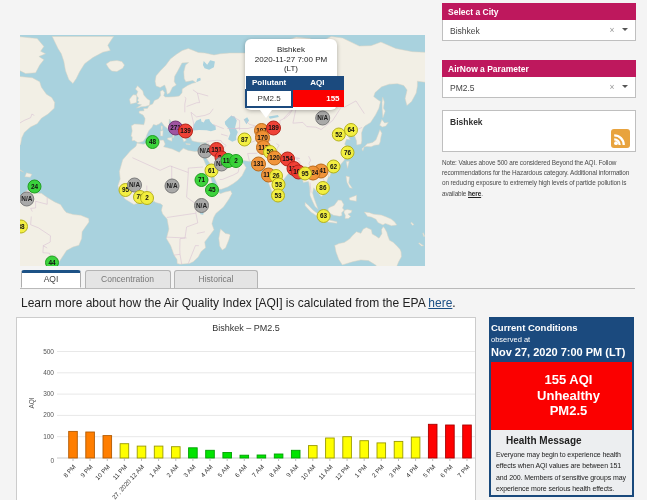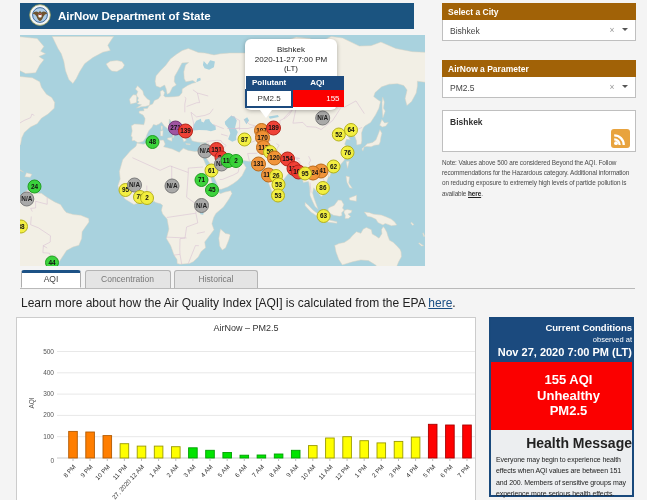--- a/index.html
+++ b/index.html
@@ -1,64 +1,54 @@
 <!DOCTYPE html>
 <html><head><meta charset="utf-8">
 <style>
 html,body{margin:0;padding:0;background:#f4f4f4;font-family:"Liberation Sans",sans-serif;}
 #page{position:relative;width:647px;height:500px;overflow:hidden;background:#f4f4f4;}
 .abs{position:absolute;}
 #hdr{left:20px;top:2.5px;width:393.5px;height:26px;background:#1b5480;}
 #hdr .t{position:absolute;left:38px;top:7.5px;color:#fff;font-size:11.5px;font-weight:bold;}
 #map{left:20px;top:34.5px;width:405px;height:230.5px;background:#a9d2de;}
 .sp{left:442px;width:191.5px;background:#fff;border:1px solid #bfbfbf;}
-.sp .h{background:#a16207;color:#fff;font-weight:bold;font-size:8.5px;padding:4px 0 4px 6px;margin:-1px -1px 0 -1px;position:relative;height:9px;}
+.sp .h{background:#be185d;color:#fff;font-weight:bold;font-size:8.5px;padding:4px 0 4px 6px;margin:-1px -1px 0 -1px;position:relative;height:9px;}
 .sp .b{position:relative;height:20px;color:#444;font-size:8.5px;}
 .sp .b .v{position:absolute;left:7px;top:6px;}
 .sp .b .x{position:absolute;right:20px;top:5px;color:#999;font-size:8.5px;}
 .sp .b .c{position:absolute;right:7px;top:8px;width:0;height:0;border-left:3px solid transparent;border-right:3px solid transparent;border-top:3.5px solid #555;}
 #p3{left:442px;top:110px;width:191.5px;height:39.5px;background:#fff;border:1px solid #bfbfbf;}
 #p3 .bk{position:absolute;left:7px;top:6px;font-size:8.5px;font-weight:bold;color:#333;}
 #note{left:442px;top:158px;width:200px;font-size:6.4px;color:#4a4a4a;line-height:10.2px;letter-spacing:-0.1px;}
 #tabs{left:20px;top:270px;width:615px;height:17.5px;border-bottom:1px solid #b9b9b9;}
 .tab{position:absolute;top:0;height:16.5px;text-align:center;font-size:8.5px;border:1px solid #b4b4b4;border-bottom:none;border-radius:3px 3px 0 0;background:#e4e4e4;color:#777;line-height:16px;}
 #tabA{left:1px;width:58px;background:#fff;border:1px solid #adadad;border-bottom:1px solid #fff;border-top:3px solid #1d5286;height:13.5px;color:#444;line-height:13px;z-index:2;}
 #learn{left:21px;top:296px;font-size:12px;color:#222;}
 #learn u{color:#1a4e84;}
 #chartbox{left:16px;top:317px;width:458px;height:190px;background:#fff;border:1px solid #ccc;}
 #ctitle{position:absolute;top:5px;left:0;width:100%;text-align:center;font-size:9px;color:#333;}
 #cc{left:489px;top:317px;width:141px;height:176px;border:2px solid #19497c;background:#eceef0;}
-#cc .hd{background:#1b4a7e;color:#fff;text-align:right;padding:3px 0 4px 0;}
+#cc .hd{background:#1b4a7e;color:#fff;text-align:left;padding:3px 0 4px 0;}
 #cc .hd .l1{font-size:9.5px;font-weight:bold;}
 #cc .hd .l2{font-size:7.5px;font-weight:normal;margin-top:2px;}
 #cc .hd .l3{font-size:11px;font-weight:bold;margin-top:2px;}
 #cc .rd{background:#fb0000;color:#fff;text-align:center;font-weight:bold;font-size:13px;line-height:15.5px;padding:10px 0 11px 14px;}
-#cc .hm{text-align:right;font-size:14px;font-weight:bold;color:#222;margin-top:5px;}
+#cc .hm{text-align:left;font-size:10px;font-weight:bold;color:#222;margin-top:5px;padding-left:15px;}
 #cc .bt{font-size:7px;color:#222;padding:3px 0 0 5px;line-height:11.5px;letter-spacing:-0.1px;}
 #popup{left:245px;top:39px;width:92px;height:71px;background:#fff;border-radius:6px;box-shadow:0 1px 4px rgba(0,0,0,0.3);text-align:center;z-index:5;}
 #popup .pt{font-size:8px;color:#222;line-height:9.6px;padding-top:6px;}
 #popup table{border-collapse:collapse;margin:2px auto 0 auto;}
 #popup th{background:#1b4a7e;color:#fff;font-size:8px;padding:2px 6px;}
 #popup td{font-size:8px;padding:3px 4px;}
 #popup .pm{border:2px solid #1b4a7e;color:#333;width:38px;}
-#popup .aq{background:#fb0000;color:#fff;font-weight:normal;width:24px;padding-left:33px;}
+#popup .aq{background:#fb0000;color:#fff;font-weight:bold;width:24px;padding-left:33px;}
 #ptail{left:260px;top:109.5px;width:0;height:0;border-left:6px solid transparent;border-right:6px solid transparent;border-top:8px solid #fff;z-index:5;}
 </style></head>
 <body>
 <div id="page">
-<div class="abs" id="hdr">
-<svg class="abs" style="left:-1px;top:-8.5px" width="42" height="42" viewBox="0 0 42 42">
-<circle cx="21" cy="21" r="10.4" fill="#f2f4f6" stroke="#9aa05a" stroke-width="0.8"></circle>
-<circle cx="21" cy="21" r="7.4" fill="#aecde8" stroke="#2f5f96" stroke-width="0.9"></circle>
-<path d="M13.6,19.5 Q16.5,15.8 19.8,18.6 L21,16.8 L22.2,18.6 Q25.5,15.8 28.4,19.5 Q25.6,20.2 24.4,22.6 Q22.8,27 21,27 Q19.2,27 17.6,22.6 Q16.4,20.2 13.6,19.5 Z" fill="#6e532f"></path>
-<rect x="19.4" y="19.8" width="3.2" height="3.8" rx="1" fill="#f5f5f5"></rect>
-<rect x="19.4" y="19.8" width="3.2" height="1.2" fill="#a03c3c"></rect>
-</svg>
-<div class="t">AirNow Department of State</div>
-</div>
 
 <div class="abs" id="map">
 <svg width="405" height="231" viewBox="0 0 405 231">
 <rect width="405" height="231" fill="#a9d2de"></rect>
 <path fill="#f2efe5" stroke="#d9d3c2" stroke-width="0.5" d="M-2.7,1.5L17.2,3.5L23.9,11.5L20.6,16.2L25.5,18.8L18.9,21.5L23.9,24.7L19.7,30.1L15.6,37.8L5.6,38.5L-2.7,34.4ZM-2.7,41.2L12.3,42.8L19.7,46.8L21.4,52.2L26.4,59.2L31.7,62.5L34.7,67.4L34.2,73.3L28.0,79.1L21.4,83.2L17.2,88.7L10.6,91.9L4.3,97.4L1.8,102.8L0.6,109.5L-2.7,113.0ZM32.2,1.5L38.0,13.5L41.3,18.8L43.8,26.2L45.5,35.8L48.8,44.5L52.9,48.5L56.3,43.5L59.6,36.8L64.6,28.7L72.9,22.6L82.8,17.2L90.3,15.4L87.8,10.3L93.6,1.5ZM86.1,29.0L90.3,26.2L96.9,25.5L101.9,26.6L104.4,30.1L102.7,33.3L96.9,36.5L91.9,36.1L89.1,33.7ZM116.3,73.0L121.0,71.8L125.1,71.5L129.5,70.3L130.0,65.6L127.3,63.9L123.8,60.0L122.8,56.0L120.2,53.5L117.5,50.8L115.5,54.0L117.8,56.5L116.2,60.5L118.5,62.9L117.5,65.6L119.2,66.9L117.0,68.8L121.5,69.8ZM116.5,67.6L110.5,69.1L109.5,64.2L113.0,59.8L116.8,60.0ZM168.3,13.5L173.3,15.4L178.3,17.5L184.9,18.0L194.0,19.9L200.2,18.8L209.8,18.0L223.1,18.0L236.4,18.3L246.3,20.2L245.5,11.5L254.6,11.5L262.9,6.7L276.2,2.3L289.5,3.5L299.4,7.5L311.1,1.5L322.7,3.1L339.3,11.1L350.9,10.7L360.9,7.1L375.8,13.5L392.4,16.7L409.0,17.5L422.3,25.5L410.7,34.4L422.3,41.2L409.0,47.8L397.4,46.2L397.4,51.0L396.2,58.0L391.6,66.6L386.9,70.5L385.1,63.4L387.1,55.0L383.8,50.5L377.5,48.7L369.2,49.2L361.7,51.8L355.1,57.5L353.7,61.5L356.7,63.9L360.5,66.6L358.9,73.3L355.5,79.9L350.6,87.4L344.8,91.1L343.3,93.0L341.6,97.7L341.8,105.8L341.1,109.1L336.8,110.0L336.5,105.8L334.8,101.6L333.1,98.7L329.3,96.9L328.0,101.1L330.3,104.8L326.5,104.3L324.7,109.1L327.5,113.0L329.2,116.3L326.5,121.0L324.2,125.3L320.0,130.2L314.9,132.2L309.9,134.9L308.9,140.6L306.4,147.4L307.4,150.0L308.2,155.0L304.9,158.7L301.1,161.5L298.4,158.3L293.6,152.8L292.6,157.9L294.0,163.1L298.1,174.3L295.0,171.4L292.5,166.3L290.0,160.4L289.8,153.0L288.5,146.6L283.3,147.4L280.2,136.0L277.0,131.8L272.9,133.3L270.1,136.6L264.6,143.2L260.3,148.9L259.6,155.2L259.3,160.8L255.3,162.9L252.6,158.5L248.6,148.2L247.5,138.8L246.8,133.8L240.2,131.8L236.7,126.0L228.9,126.3L222.7,125.5L221.1,123.0L216.8,123.8L212.0,121.5L209.8,118.5L207.5,118.2L206.5,120.5L209.5,124.3L212.0,127.6L216.8,128.0L220.4,124.3L224.2,129.6L226.1,132.7L222.2,140.4L217.8,145.3L213.1,148.7L207.6,152.0L201.5,154.2L198.8,154.3L197.5,150.0L194.7,143.7L191.5,135.5L189.7,128.3L185.1,121.3L184.2,119.2L184.7,119.3L183.1,121.8L180.9,118.7L180.4,116.1L183.6,116.0L185.9,111.6L186.7,107.7L180.9,107.4L177.1,107.0L174.6,106.5L172.0,105.8L170.5,102.3L171.5,97.4L167.5,96.9L166.3,100.1L164.6,102.1L166.3,105.3L163.8,106.7L162.2,102.6L159.7,99.6L158.7,94.0L155.4,90.6L152.2,87.6L149.4,84.0L149.0,88.7L153.2,93.7L157.3,97.7L154.7,98.4L153.4,102.6L152.7,103.1L153.0,98.2L151.2,97.4L147.4,93.5L144.1,90.8L141.6,87.1L139.1,89.0L136.3,90.3L133.4,89.5L131.9,92.4L128.8,95.7L126.8,99.9L126.1,102.3L123.1,106.5L117.8,107.7L114.5,105.5L112.0,105.8L112.2,101.8L111.0,101.3L112.2,96.0L111.4,90.8L114.5,89.0L119.3,89.2L123.8,89.8L124.8,86.0L125.0,83.5L123.1,80.1L119.0,77.9L119.3,76.1L124.1,75.8L123.6,73.5L127.3,73.5L129.5,70.3L132.6,69.1L134.4,65.4L138.4,63.7L140.7,60.5L140.2,56.5L142.7,55.0L144.6,57.5L143.7,60.7L145.4,62.0L148.5,62.0L154.4,61.7L159.3,61.0L162.0,57.8L162.2,54.0L167.5,50.5L172.6,48.2L175.8,47.5L172.8,45.5L165.8,46.8L164.2,43.5L163.8,36.8L165.5,30.1L168.6,27.6L162.0,28.0L157.7,36.1L154.7,41.2L154.2,46.5L156.3,50.0L152.5,52.2L149.7,58.0L147.2,59.2L146.1,53.7L144.6,50.0L140.2,52.5L136.1,51.0L135.1,46.2L136.1,40.8L140.4,35.8L145.6,30.5L150.4,23.9L156.2,19.4L162.2,15.6ZM259.4,160.2L262.3,161.5L262.3,166.0L259.6,166.2ZM359.9,94.7L361.9,98.2L360.9,102.3L360.2,106.9L359.0,109.8L354.6,110.2L351.1,111.8L346.4,111.4L344.1,111.9L342.9,116.1L341.9,113.7L344.6,111.4L347.1,108.8L352.7,107.4L356.0,104.8L358.5,98.4ZM359.7,90.3L361.9,84.5L364.5,87.9L368.3,87.6L365.8,91.1L362.4,91.9ZM362.7,62.2L364.3,66.9L363.5,73.3L365.2,76.1L362.9,82.7L362.2,74.8L362.0,67.4ZM326.2,126.5L329.2,126.2L327.5,133.3ZM307.2,137.3L311.1,137.5L309.4,142.2ZM326.0,141.1L329.5,141.9L328.7,147.9L332.3,153.3L329.7,152.8L327.0,147.6ZM329.3,162.9L336.6,160.2L336.3,166.2L329.7,165.1ZM307.9,173.8L309.1,177.7L313.6,180.3L319.7,181.3L322.0,180.5L321.7,177.7L324.2,175.1L322.5,173.0L323.8,169.5L321.4,165.3L318.2,165.1L314.2,170.4L309.9,172.2ZM285.0,167.4L288.8,170.7L293.1,175.2L297.9,178.7L301.3,181.4L302.8,183.9L300.1,183.1L295.8,180.3L290.8,176.9L285.2,170.7ZM301.8,184.3L309.4,185.1L317.0,186.7L316.9,188.3L309.1,187.3L302.3,185.9ZM324.3,175.4L327.2,174.4L332.0,175.5L331.1,177.7L328.0,179.1L330.6,181.4L328.3,183.6L325.0,183.5L325.3,180.2L324.0,177.7ZM344.3,177.0L349.6,177.7L353.1,179.1L356.7,179.6L361.4,180.1L366.5,182.0L371.2,184.1L374.5,186.7L376.8,189.9L371.5,190.7L365.2,188.4L363.0,189.9L357.9,187.5L356.0,184.3L351.2,182.0L347.7,181.4L346.1,179.6ZM314.7,210.3L316.0,216.9L318.7,224.3L322.3,229.9L332.6,226.8L340.9,224.9L348.4,225.6L355.7,230.1L358.9,234.1L366.7,236.3L371.6,235.7L376.1,233.1L378.5,227.1L381.4,221.7L381.1,216.9L379.9,214.2L376.5,210.6L373.1,207.3L369.5,205.2L367.8,200.8L366.8,197.2L364.8,193.5L363.2,191.7L361.5,194.5L361.9,198.7L359.0,203.2L355.4,200.8L352.2,199.0L351.4,194.8L346.4,192.4L343.1,194.2L340.9,198.3L336.5,196.8L332.3,200.8L329.5,204.1L324.2,207.5L319.0,208.5L315.9,210.0ZM200.5,194.0L205.5,198.5L209.5,199.2L210.1,200.3L208.8,205.0L205.5,213.0L202.2,215.1L199.7,211.1L198.8,203.2ZM-2.7,163.1L7.3,155.2L13.9,158.1L21.4,158.3L27.2,162.4L34.7,166.9L40.5,169.6L44.1,174.9L46.3,177.5L53.4,179.6L60.7,180.3L68.7,183.5L69.0,187.0L65.4,192.0L62.1,196.8L61.7,203.5L58.9,210.3L52.9,212.1L46.6,215.5L41.3,223.6L38.2,228.4L33.0,228.9L30.2,228.1L32.0,232.5L23.5,237.3L18.9,241.5L-2.7,243.5ZM-2.7,132.7L1.5,135.7L3.6,137.1L-1.8,134.6ZM6.5,137.8L11.9,139.3L10.3,142.2L4.8,141.7ZM399.0,207.8L403.7,210.7L401.5,211.0L398.7,208.5ZM391.6,187.3L394.1,189.7L392.4,190.2L390.7,187.9ZM403.2,197.7L404.9,201.2L403.7,201.4L402.7,198.2ZM403.7,249.9L405.7,252.5L403.9,251.9ZM117.0,108.1L123.5,109.3L131.8,106.0L143.4,105.0L145.2,109.1L143.6,111.8L152.2,114.0L159.2,117.3L163.3,113.3L168.3,115.4L174.9,116.5L178.3,116.1L180.4,116.5L180.9,118.3L182.4,121.5L183.6,124.5L186.1,130.2L188.6,135.7L190.9,142.7L192.7,149.7L196.2,152.8L198.5,156.5L200.2,158.7L204.8,157.1L210.6,155.7L212.0,158.5L209.0,164.0L203.5,172.0L195.9,178.4L193.7,182.4L191.9,188.7L194.0,194.8L187.4,203.4L184.7,207.1L185.6,212.8L181.2,216.4L178.3,222.0L173.3,226.7L169.5,228.5L160.0,229.2L157.2,228.4L157.0,224.6L154.0,220.1L150.7,210.7L146.4,203.5L148.9,194.0L147.1,184.1L142.6,178.9L141.4,175.2L142.6,170.3L140.6,168.8L135.9,167.6L133.9,166.2L129.3,166.3L123.5,168.3L118.5,168.1L113.9,169.5L104.9,164.0L98.9,154.8L97.9,150.8L100.2,144.0L99.4,136.4L102.7,124.8L110.7,115.6L116.0,111.2ZM147.4,103.1L151.9,102.6L152.0,106.3L147.7,104.5ZM140.4,96.0L143.1,95.5L142.7,101.1L140.6,100.9ZM141.1,90.8L142.6,91.4L142.1,95.0L141.2,94.5ZM165.8,108.4L170.5,109.0L169.6,109.7L166.0,109.3ZM180.4,108.8L184.2,108.4L183.1,110.0L180.6,109.8ZM145.1,-6.5L160.0,-6.5L173.3,-6.5L168.3,-14.5L151.7,-14.5Z"></path>
         <path fill="#a9d2de" d="M204.8,86.8L207.6,84.0L211.1,80.7L214.6,81.4L216.8,85.5L215.1,92.4L217.8,96.9L216.1,101.8L216.3,105.0L212.3,106.7L208.1,104.3L210.3,98.2L208.5,93.5L205.2,89.5ZM172.6,95.5L178.8,95.0L186.6,95.2L190.9,96.2L195.9,94.7L195.5,91.1L192.4,89.0L190.2,86.6L189.2,84.0L185.4,84.5L183.7,87.4L181.4,86.6L180.9,83.7L178.8,84.7L176.3,85.8L173.6,90.0ZM223.7,84.5L227.2,82.2L229.1,85.5L226.4,89.2ZM248.6,81.4L257.9,80.1L258.9,81.9L250.0,83.7ZM184.6,33.3L189.1,34.7L193.9,32.2L194.9,26.6L190.2,25.2L187.2,29.8L183.7,25.9L182.9,30.1ZM176.4,47.2L180.8,45.2L180.3,42.8L177.1,43.8ZM299.1,69.3L303.6,66.6L309.1,60.5L309.7,62.2L305.2,67.8L300.8,70.5ZM179.9,176.9L183.7,177.3L183.2,179.7L180.4,179.3Z"></path>
         <path fill="none" stroke="#d8bfd2" stroke-width="0.7" opacity="0.8" d="M112.4,122.7L140.1,135.3L150.0,130.9L168.3,137.5L168.3,133.1L183.2,132.0M151.7,130.9L151.7,153.8L149.7,154.3M126.8,150.5L126.8,157.5L131.8,156.5L131.8,166.2M168.3,137.5L166.6,162.2L176.6,169.3L175.9,178.2M146.7,182.5L175.9,178.2L177.8,187.9L166.6,192.0L165.0,203.0L160.0,203.7L159.8,214.1L160.0,219.3M146.2,202.1L166.6,203.0M176.9,198.5L184.9,196.8M161.7,229.2L160.0,219.3L154.0,220.1M168.3,228.5L175.4,210.6L178.8,210.7M12.3,176.6L10.6,173.3L15.6,173.0L15.6,166.3L27.2,169.3L27.2,162.4M11.3,181.5L10.6,189.7L18.4,192.8L30.5,200.8L30.2,207.1L23.4,210.6L22.9,217.7L29.5,218.2L31.2,222.8L38.2,228.4M34.3,219.3L38.2,225.2M22.9,210.6L27.2,213.0M173.3,95.2L173.6,88.2L171.0,77.3M164.8,77.3L164.8,69.1L166.0,63.2L164.6,62.0M166.6,71.5L176.6,67.8L179.6,67.6L177.4,58.0L172.9,54.8M177.4,58.0L188.2,61.0M171.0,77.3L176.6,81.9L184.9,80.4L189.9,78.4L193.2,73.8M207.3,93.5L228.1,93.5L236.4,91.1L244.5,92.7L259.9,93.0L259.9,85.5L262.9,84.2L271.2,75.3L276.2,72.8L289.5,67.8L306.1,69.1L317.7,73.0L324.8,72.0L336.0,65.9L344.3,78.6M236.4,91.1L229.7,89.5L223.9,84.2M219.6,95.2L219.6,85.5L211.1,80.7M213.9,94.0L219.6,92.7M244.5,92.7L248.6,99.9L245.8,106.5L250.5,105.3M228.4,108.4L237.2,105.0L245.8,106.5M227.7,118.5L236.7,118.3L243.5,112.5L250.5,105.3M227.7,118.5L229.4,126.3M201.0,99.1L207.8,101.1M193.2,89.5L203.8,93.7M186.4,106.5L197.0,105.3L201.0,105.5L202.2,107.9L206.1,110.4L203.3,113.2L205.5,116.7M187.6,107.4L191.2,112.5L185.7,114.0M191.5,114.7L191.5,119.8L205.5,119.8M199.7,144.5L202.2,144.5L213.1,140.1L218.1,137.5L219.1,133.1M261.3,117.8L272.9,121.7L279.7,123.5L275.7,123.7L279.9,126.7L280.5,133.3M257.8,116.5L256.9,113.9L259.1,110.4L256.3,108.6M288.6,121.2L290.6,125.2L288.8,128.9L293.1,134.4L295.8,132.2L301.6,130.2L306.1,134.2M293.0,136.8L300.6,138.5L305.1,147.9L302.8,151.7L301.4,151.7L297.0,154.5M290.0,147.6L291.1,157.7M272.5,74.8L268.7,80.4L263.8,84.2M276.2,72.8L272.9,88.2L282.8,87.4L286.8,91.6L295.8,92.2L301.1,94.5L312.6,85.5L320.5,73.3M338.4,94.0L342.1,92.4M14.3,80.4L11.9,79.1L10.6,82.7L4.0,85.5L-0.0,87.9"></path>
 <g>
           <circle cx="14.5" cy="151.5" r="6.5" fill="#35d135" stroke="#1f9e1f" stroke-width="1" fill-opacity="0.96"></circle>
           <text x="14.5" y="153.8" font-size="6.4" font-weight="bold" fill="#111" text-anchor="middle">24</text>
@@ -294,21 +284,21 @@
 <div class="abs" id="note">Note: Values above 500 are considered Beyond the AQI. Follow<br>recommendations for the Hazardous category. Additional information<br>on reducing exposure to extremely high levels of particle pollution is<br>available <b style="color:#222;text-decoration:underline">here</b>.</div>
 
 <div class="abs" id="tabs">
 <div class="tab" id="tabA">AQI</div>
 <div class="tab" style="left:64.5px;width:84px;">Concentration</div>
 <div class="tab" style="left:154px;width:82px;">Historical</div>
 </div>
 <div class="abs" id="learn">Learn more about how the Air Quality Index [AQI] is calculated from the EPA <u>here</u>.</div>
 
 <div class="abs" id="chartbox">
-<div id="ctitle">AirNow – PM2.5</div>
+<div id="ctitle">Bishkek – PM2.5</div>
 <svg class="abs" style="left:0;top:0" width="458" height="190" viewBox="0 0 458 190">
 <line x1="40" y1="140.0" x2="459" y2="140.0" stroke="#cccccc" stroke-width="1"></line>
         <text x="37" y="145.0" font-size="6.5" fill="#555" text-anchor="end">0</text>
         <line x1="40" y1="118.7" x2="459" y2="118.7" stroke="#e8e8e8" stroke-width="1"></line>
         <text x="37" y="120.7" font-size="6.5" fill="#555" text-anchor="end">100</text>
         <line x1="40" y1="97.4" x2="459" y2="97.4" stroke="#e8e8e8" stroke-width="1"></line>
         <text x="37" y="99.4" font-size="6.5" fill="#555" text-anchor="end">200</text>
         <line x1="40" y1="76.1" x2="459" y2="76.1" stroke="#e8e8e8" stroke-width="1"></line>
         <text x="37" y="78.1" font-size="6.5" fill="#555" text-anchor="end">300</text>
         <line x1="40" y1="54.8" x2="459" y2="54.8" stroke="#e8e8e8" stroke-width="1"></line>

